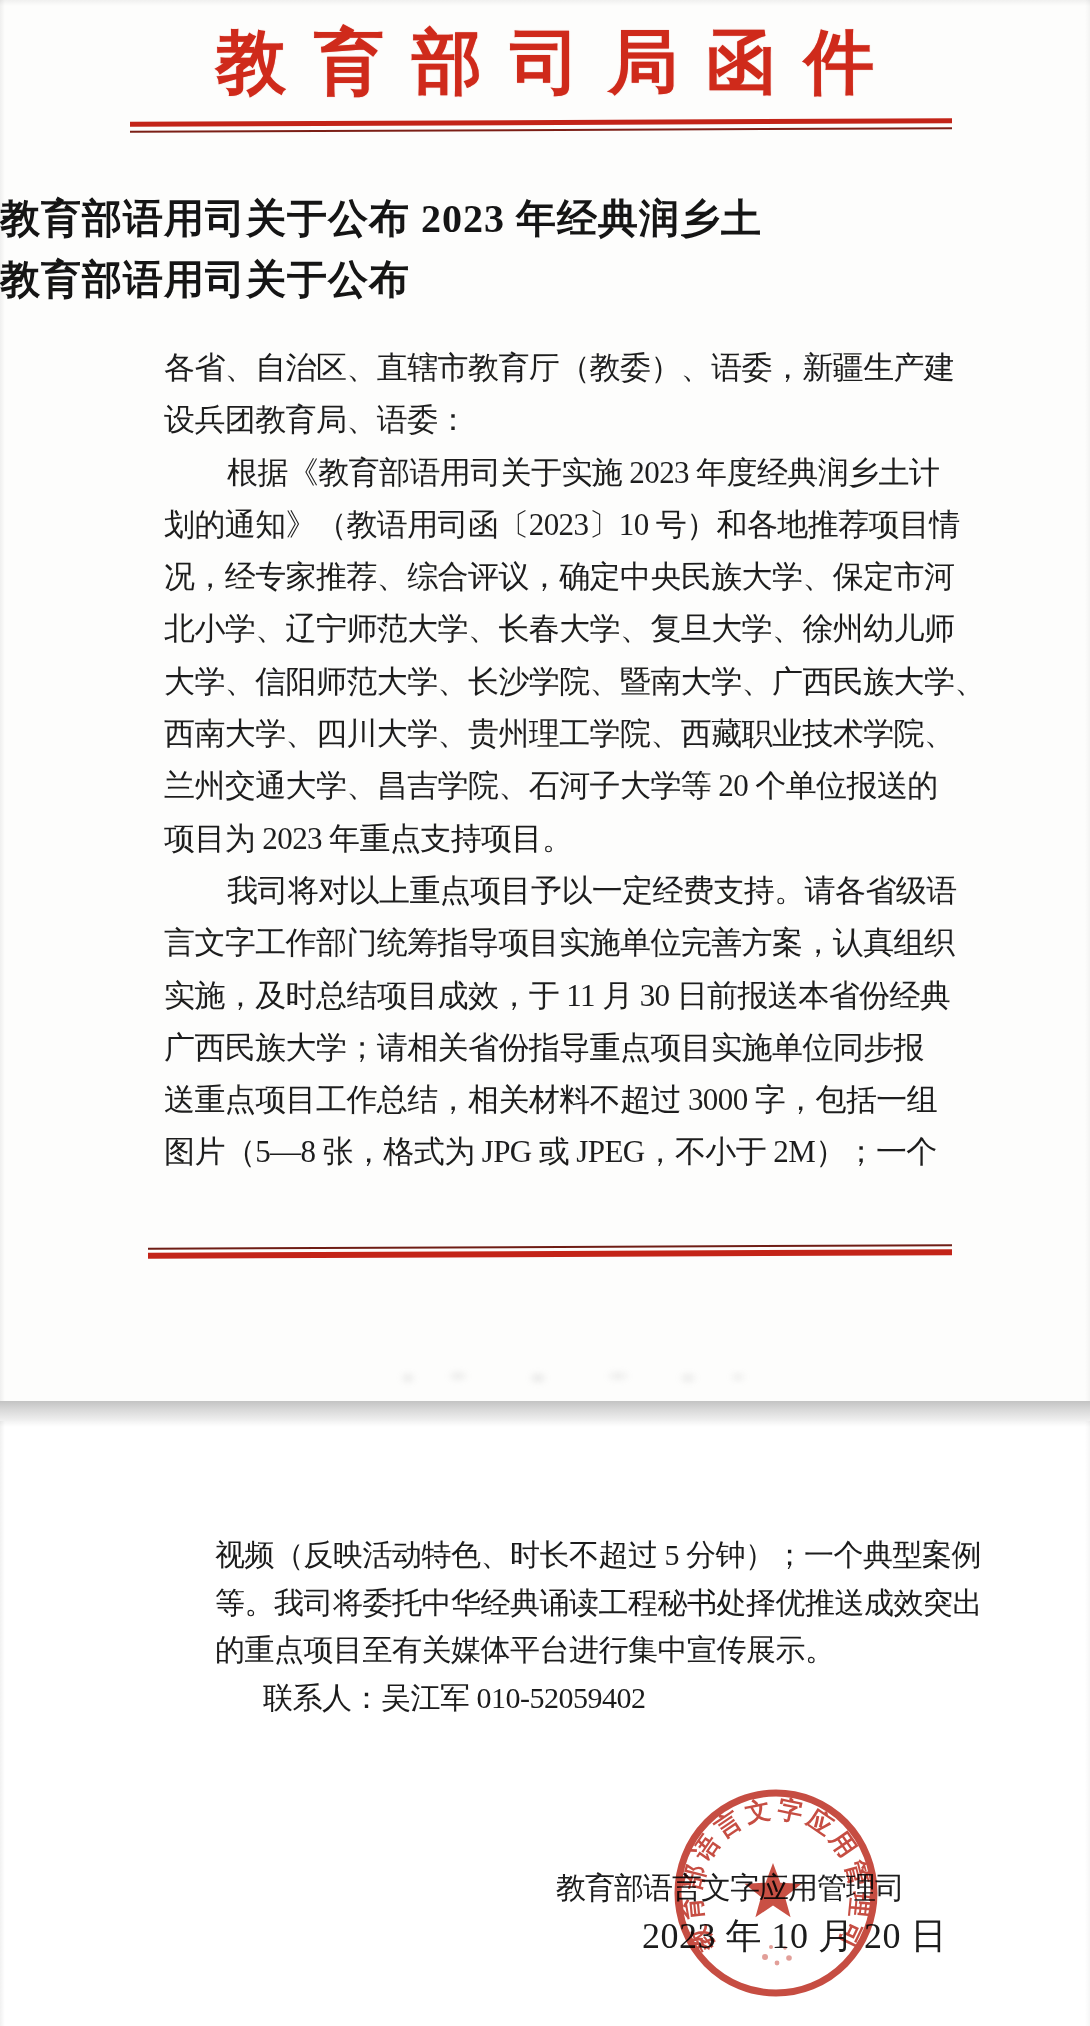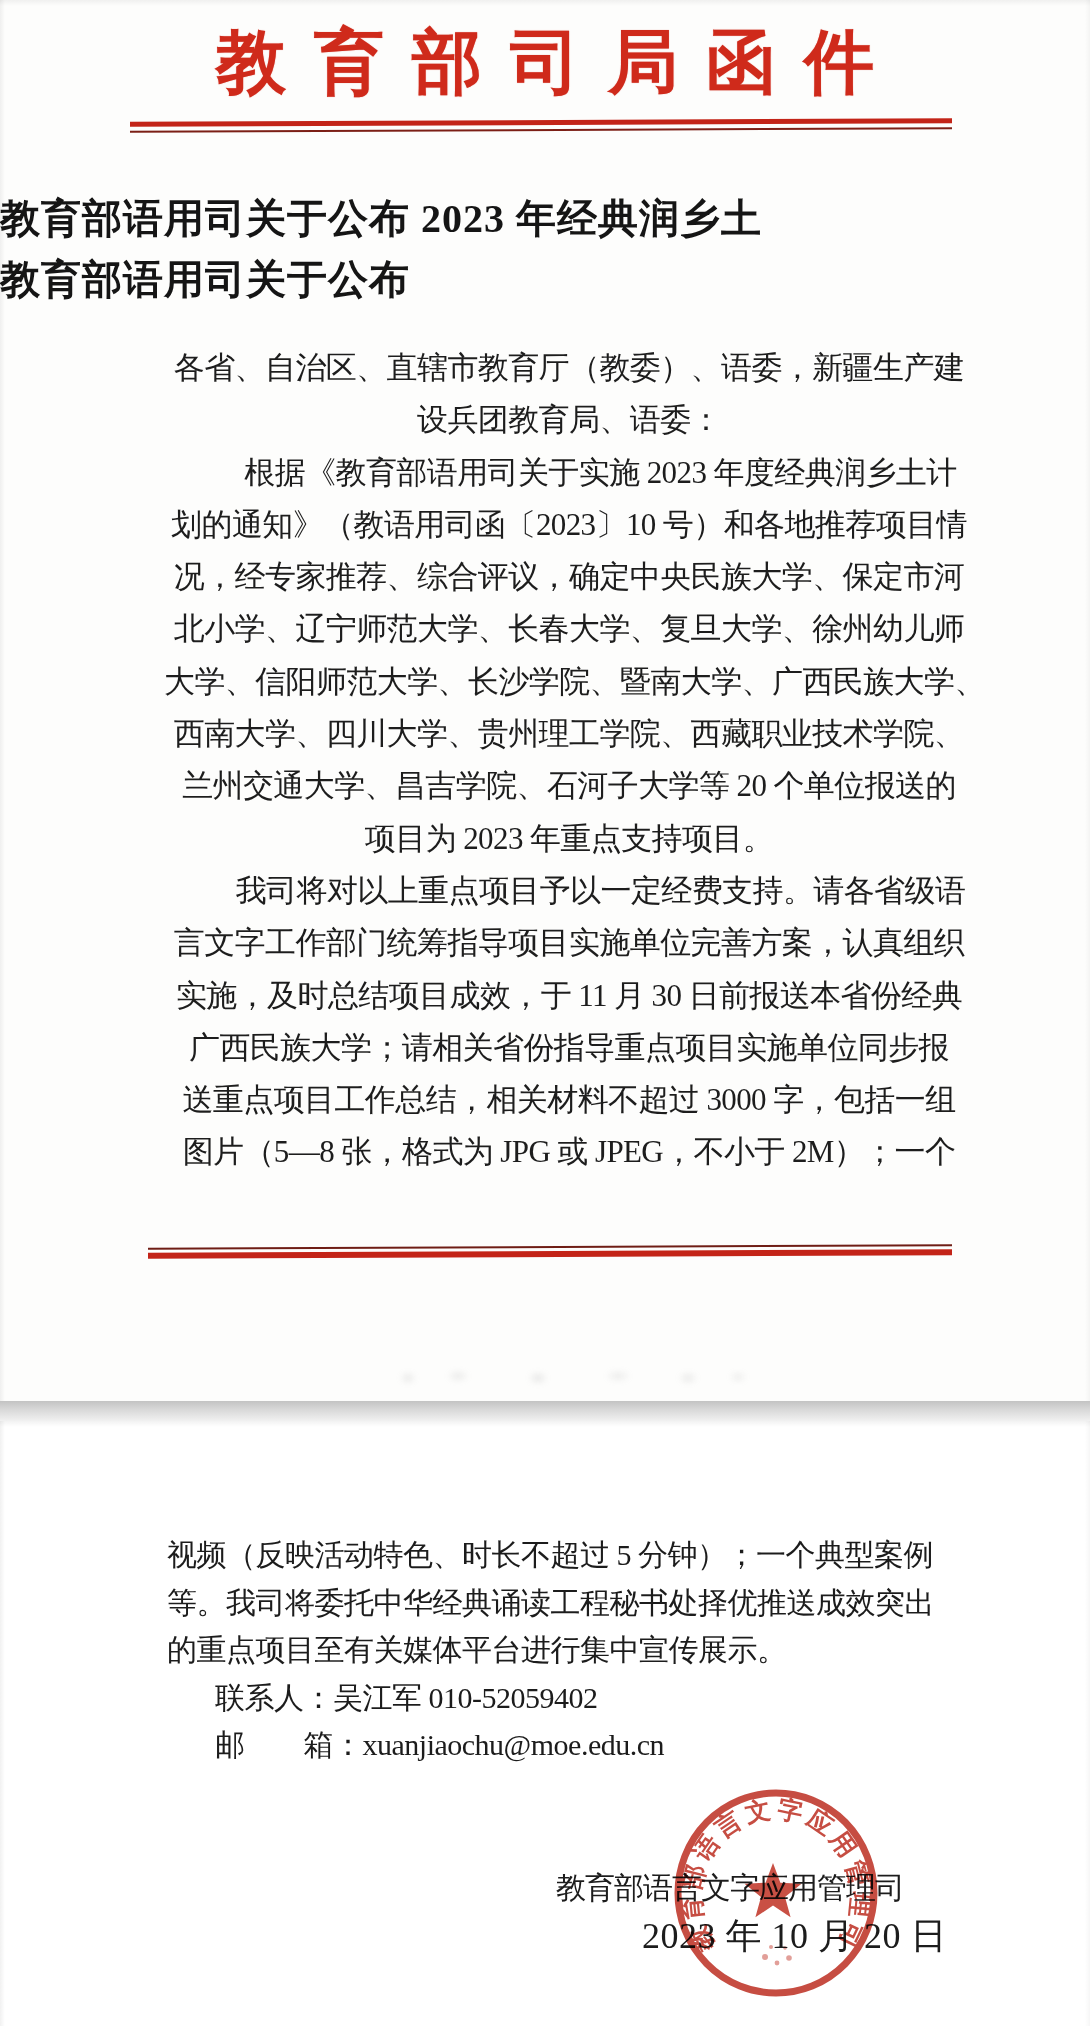--- a/index.html
+++ b/index.html
@@ -25,27 +25,27 @@
   
   .rule{position:absolute;transform:rotate(-0.25deg);}
   #top-rule-thick{left:130px;top:120px;width:822px;height:5px;background:#c32418;}
   #top-rule-thin{left:130px;top:129px;width:822px;height:2px;background:#7c1f16;}
   #bottom-rule-thin{left:148px;top:1246px;width:804px;height:2px;background:#6f1d15;}
   #bottom-rule-thick{left:148px;top:1251px;width:804px;height:6px;background:#c32418;}
   
   #doc-title{position:absolute;top:188px;left:0;width:1090px;
     color:#151515;font-weight:bold;font-size:40px;line-height:61px;letter-spacing:1px;}
   
-  #p1-body{position:absolute;left:164px;top:342px;width:810px;text-align:center;}
+  #p1-body{position:absolute;left:164px;top:342px;width:810px;}
   #p1-body .bline{height:52.3px;line-height:52.3px;font-size:31px;letter-spacing:-0.6px;
     color:#1d1d1d;white-space:nowrap;}
   #p1-body .indent{padding-left:63px;font-family:Liberation Serif, serif;}
   #p2-body{position:absolute;left:167px;top:1531px;width:810px;}
   #p2-body .bline{height:47.6px;line-height:47.6px;font-size:30px;letter-spacing:-0.5px;
-    color:#1c1c1c;white-space:nowrap;}
+    color:#1c1c1c;white-space:nowrap;margin-left:48px;}
   #p2-body .indent{padding-left:48px;}
   
   #smudge{position:absolute;left:388px;top:1366px;width:368px;height:22px;opacity:.28;
     background:
       radial-gradient(12px 8px at 20px 12px,#9a9a9a,transparent 70%),
       radial-gradient(16px 8px at 70px 10px,#a5a5a5,transparent 70%),
       radial-gradient(14px 9px at 150px 12px,#9a9a9a,transparent 70%),
       radial-gradient(18px 8px at 230px 10px,#ababab,transparent 70%),
       radial-gradient(14px 8px at 300px 12px,#9f9f9f,transparent 70%),
       radial-gradient(12px 7px at 350px 11px,#a8a8a8,transparent 70%);
@@ -104,21 +104,20 @@
 <div id="smudge"></div>
 
 <div class="rule" id="bottom-rule-thin"></div>
 <div class="rule" id="bottom-rule-thick"></div>
 
 <div id="p2-body">
     <div class="bline">视频（反映活动特色、时长不超过 5 分钟）；一个典型案例</div>
     <div class="bline">等。我司将委托中华经典诵读工程秘书处择优推送成效突出</div>
     <div class="bline">的重点项目至有关媒体平台进行集中宣传展示。</div>
     <div class="bline indent">联系人：吴江军  010-52059402</div>
-    <div class="bline indent">邮　　箱：xuanjiaochu@moe.edu.cn</div>
   </div>
 
 <div id="signature">教育部语言文字应用管理司</div>
 <div id="doc-date">2023 年 10 月 20 日</div>
 
 <svg id="seal" viewBox="0 0 206 212">
   <g opacity="0.82">
     <ellipse cx="103" cy="104" rx="98" ry="100" fill="none" stroke="#ba2619" stroke-width="7"></ellipse>
     <path id="seal-arc-path" d="M 59.4 174.4 A 76 80 0 1 1 146.6 174.4" fill="none"></path>
     <text font-size="25" fill="#ba2619" letter-spacing="4" font-family="Liberation Serif, DejaVu Serif, serif" font-weight="bold">

